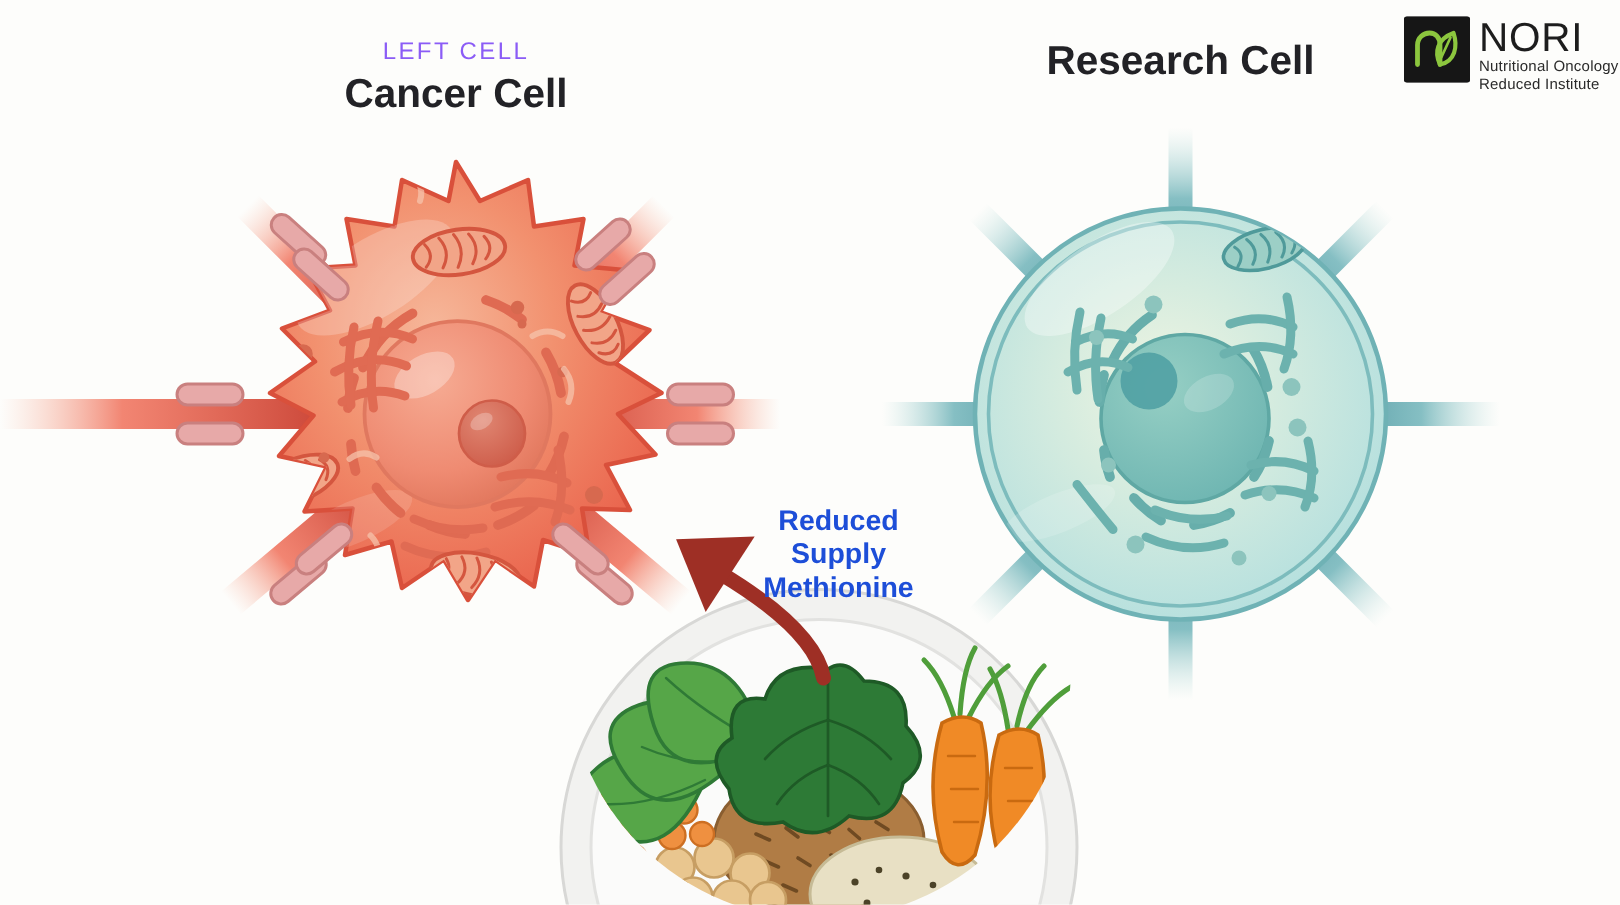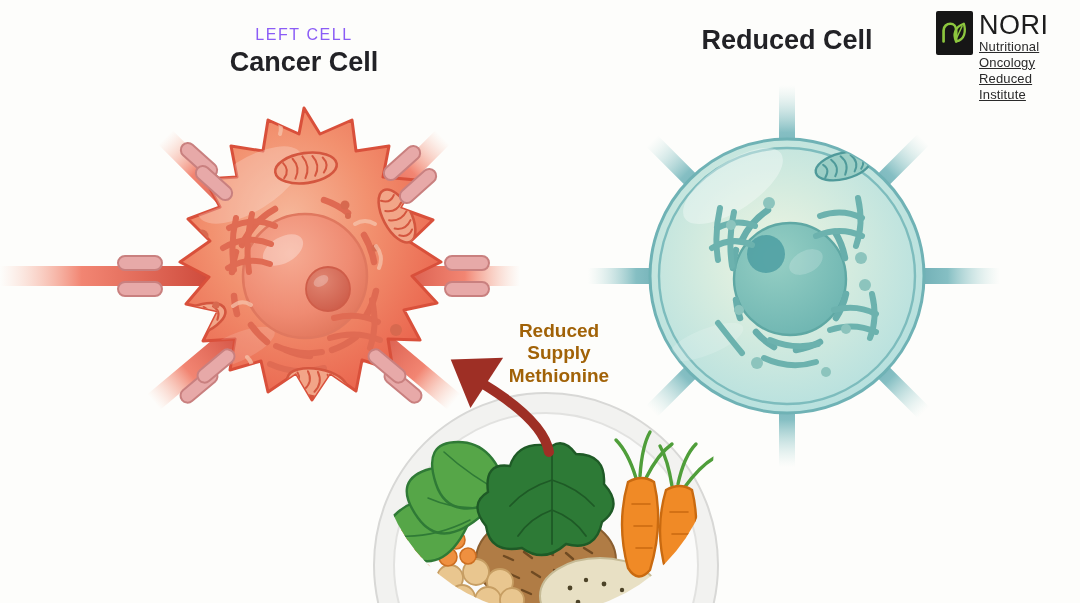--- a/index.html
+++ b/index.html
@@ -19,21 +19,21 @@
     font-size:27px;font-weight:700;color:#222226;line-height:1.1;margin:0;text-align:center;
   }
   #hdr-left{left:144px;top:26px;}
   #hdr-right{left:627px;top:26px;}
 
   
   #logo{position:absolute;left:936px;top:11px;display:flex;align-items:flex-start;gap:6px;}
   #logo .mark{width:44px;height:44px;background:#161616;border-radius:2px;display:block;}
   #logo .wordwrap{padding-top:2px;}
   #logo .word{font-size:27px;font-weight:400;color:#1d1d1d;letter-spacing:0.5px;line-height:0.95;}
-  #logo .sub{font-size:13px;color:#2a2a2a;line-height:1.25;letter-spacing:0.15px;text-decoration:underline;}
+  #logo .sub{font-size:10px;color:#2a2a2a;line-height:1.25;letter-spacing:0.15px;}
 </style>
 </head>
 <body style="background: rgb(253, 253, 251);">
 
 <div id="stage">
 
   <svg width="1080" height="603" viewBox="0 0 1080 603" style="position:absolute;left:0;top:0;">
     <defs>
 
       <radialGradient id="gCanBody" cx="42%" cy="38%" r="68%">
@@ -570,25 +570,25 @@
       <path d="M470,349 L500,392 L440,392 Z" transform="rotate(-57 470 372)" fill="#9e2f25"></path>
     </g>
   </svg>
 
   <div class="hdr" id="hdr-left">
     <div class="kicker">LEFT CELL</div>
     <div class="name">Cancer Cell</div>
   </div>
 
   <div class="hdr" id="hdr-right">
-    <div class="name">Reduced Cell</div>
+    <div class="name">Research Cell</div>
   </div>
 
-  <div style="position:absolute;left:489px;top:320px;width:140px;text-align:center;
-              font-size:19px;font-weight:700;color:#a16207;line-height:1.18;">
+  <div style="position:absolute;left:489px;top:337px;width:140px;text-align:center;
+              font-size:19px;font-weight:700;color:#1d4ed8;line-height:1.18;">
     <div>Reduced</div>
     <div>Supply</div>
     <div>Methionine</div>
   </div>
 
   <div id="logo">
     <svg class="mark" viewBox="0 0 44 44">
       <rect x="0" y="0" width="44" height="44" fill="#161616"></rect>
       <path d="M9,32 L9,19 C9,14 13,11 17,11 C21,11 24,14 24,19 L24,32" fill="none" stroke="#8cc63e" stroke-width="3.2" stroke-linecap="round"></path>
       <path d="M24,32 C20,24 22,15 33,11 C36,20 34,30 24,32 Z" fill="none" stroke="#8cc63e" stroke-width="2.8" stroke-linejoin="round"></path>

